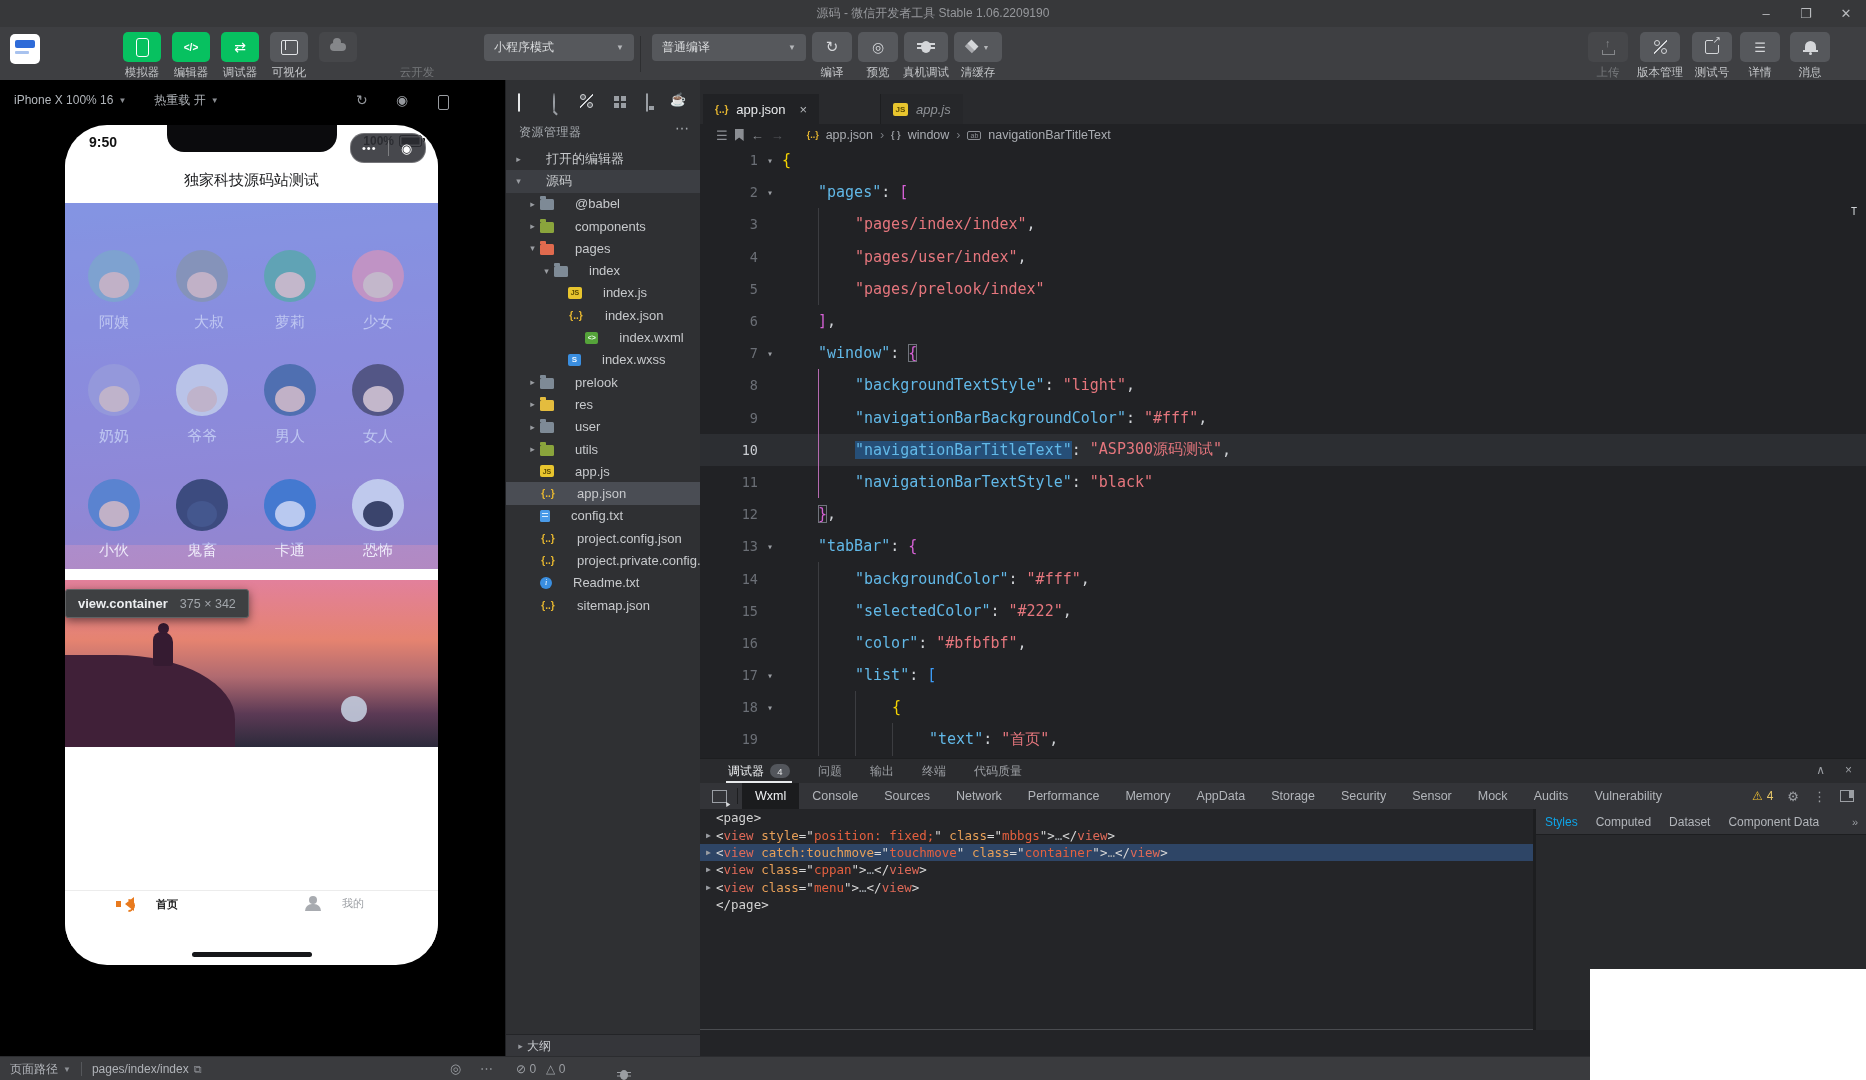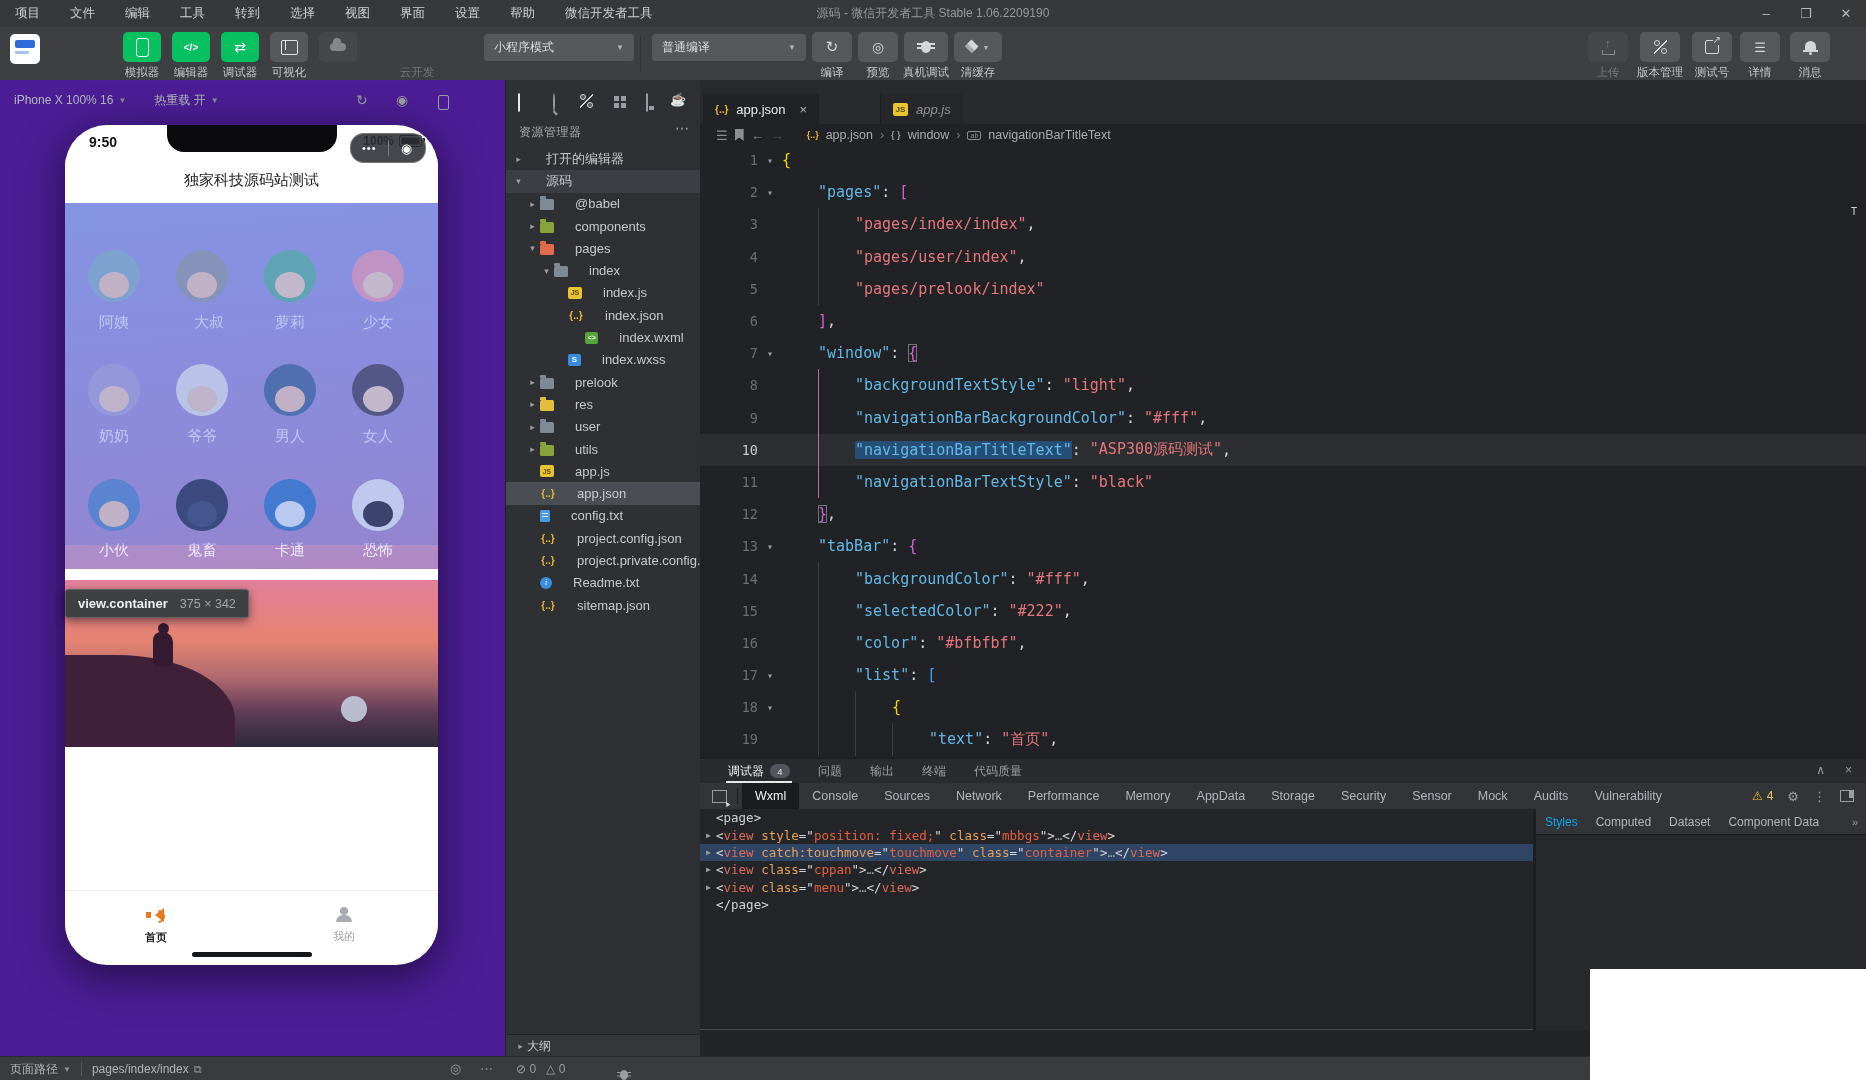--- a/index.html
+++ b/index.html
@@ -44,21 +44,21 @@
   .i-branch2{position:relative;width:13px;height:14px;background:linear-gradient(135deg,transparent 46%,#d4d6d9 46%,#d4d6d9 54%,transparent 54%);}
   .i-branch2::before{content:"";position:absolute;left:0;top:0;width:4px;height:4px;border:1.6px solid #d4d6d9;border-radius:50%;background:#56585c;}
   .i-branch2::after{content:"";position:absolute;right:0;bottom:0;width:4px;height:4px;border:1.6px solid #d4d6d9;border-radius:50%;background:#56585c;}
   .i-ext{position:relative;width:12px;height:12px;border:1.6px solid #d4d6d9;border-radius:2px;}
   .i-ext::after{content:"↗";position:absolute;right:-3px;top:-7px;font-size:10px;color:#d4d6d9;background:#56585c;}
   .i-list{font-size:13px;color:#d4d6d9;}
   .i-bell{width:11px;height:9px;background:#d4d6d9;border-radius:6px 6px 0 0;position:relative;margin-top:-3px;}
   .i-bell::after{content:"";position:absolute;left:-2px;bottom:-2px;width:15px;height:1.8px;background:#d4d6d9;}
   .i-bell::before{content:"";position:absolute;left:4px;bottom:-5px;width:3px;height:3px;border-radius:50%;background:#d4d6d9;}
   
-  .simcol{position:absolute;left:0;top:80px;width:505px;height:976px;background:#4c1d95;}
+  .simcol{position:absolute;left:0;top:80px;width:505px;height:976px;background:#000000;}
   .simbar{position:absolute;left:0;top:8px;width:505px;height:24px;display:flex;align-items:center;font-size:12px;color:#b4b8bd;}
   .simbar .caret{font-size:8px;color:#8d9095;margin-left:5px;}
   .sico{position:absolute;top:4px;font-size:14px;color:#9a9da2;}
   .i-rot{width:9px;height:13px;border:1.6px solid #9a9da2;border-radius:2px;}
   .i-cap{width:11px;height:11px;border:1.6px solid #9a9da2;border-radius:2px;position:relative;}
   .i-cap::after{content:"";position:absolute;right:1px;bottom:1px;width:4px;height:4px;background:#9a9da2;}
   
   .phone{position:absolute;left:65px;top:45px;width:373px;height:840px;background:#fff;border-radius:42px;box-shadow:0 10px 44px rgba(0,0,0,.55);overflow:hidden;}
   .notch{position:absolute;left:50%;top:0;margin-left:-85px;width:170px;height:27px;background:#0b0b0d;border-radius:0 0 17px 17px;z-index:5;}
   .ph-time{position:absolute;left:24px;top:9px;font-size:14px;font-weight:bold;color:#111;z-index:6;}
@@ -86,21 +86,21 @@
   .ph-actlabel{position:absolute;top:78px;width:100px;margin-left:-50px;text-align:center;font-size:15px;font-weight:bold;color:#fff;}
   .ph-folder{width:58px;height:40px;background:#e8b52c;border-radius:4px 4px 6px 6px;position:relative;margin-top:6px;}
   .ph-folder::before{content:"";position:absolute;top:-7px;left:0;width:24px;height:9px;background:#e8b52c;border-radius:3px 6px 0 0;}
   .ph-folder::after{content:"";position:absolute;left:0;bottom:0;width:58px;height:28px;background:#f7d44a;border-radius:3px 3px 6px 6px;}
   .ph-ring{width:30px;height:30px;border-radius:50%;border:14px solid #e85b28;background:#301f28;}
   .ph-saveout{width:62px;height:60px;border:1.5px solid rgba(255,255,255,.85);border-radius:9px;display:flex;align-items:center;justify-content:center;}
   .ph-save{width:50px;height:50px;border-radius:10px;background:#e85b28;position:relative;}
   .ph-save::before{content:"";position:absolute;left:13px;top:9px;width:11px;height:11px;border-radius:50%;background:#f6c84a;}
   .ph-save::after{content:"";position:absolute;left:13px;bottom:9px;width:24px;height:9px;border-radius:3px;background:#f6c84a;}
   .pz-tabbar{position:absolute;left:0;top:765px;width:373px;height:55px;background:#fff;border-top:1px solid #ececec;}
-  .tabitem{position:absolute;top:16px;width:80px;margin-left:-40px;display:flex;flex-direction:column;align-items:center;gap:7px;}
+  .tabitem{position:absolute;top:5px;width:80px;margin-left:-40px;display:flex;flex-direction:row;align-items:center;gap:20px;}
   .tabitem .tl1{font-size:11px;font-weight:bold;color:#222;}
   .tabitem .tl2{font-size:11px;color:#9a9da2;}
   .icon-speaker{position:relative;width:20px;height:16px;}
   .icon-speaker::before{content:"";position:absolute;left:0;top:5px;width:5px;height:6px;background:#e87a1e;}
   .icon-speaker::after{content:"";position:absolute;left:2px;top:1px;width:0;height:0;border:7px solid transparent;border-right:9px solid #e87a1e;}
   .icon-speaker .wave{position:absolute;right:1px;top:3px;width:9px;height:9px;border:2px solid #e87a1e;border-left-color:transparent;border-bottom-color:transparent;border-radius:50%;transform:rotate(45deg);}
   .icon-person{width:18px;height:15px;position:relative;}
   .icon-person::before{content:"";position:absolute;left:5px;top:0;width:8px;height:8px;border-radius:50%;background:#a8abb0;}
   .icon-person::after{content:"";position:absolute;left:1px;bottom:0;width:16px;height:7px;border-radius:8px 8px 0 0;background:#a8abb0;}
   .homebar{position:absolute;left:50%;top:827px;margin-left:-60px;width:120px;height:5px;border-radius:3px;background:#16171a;}
@@ -225,33 +225,20 @@
   .i-bug-s::before{content:"";position:absolute;left:-3px;top:2px;width:14px;height:1.3px;background:#9a9da2;box-shadow:0 3.5px 0 #9a9da2;}
   .counts{position:absolute;left:516px;top:0;height:24px;display:flex;align-items:center;gap:10px;font-size:12px;color:#9b9ea3;}
   .whitebox{position:absolute;left:1590px;top:969px;width:276px;height:111px;background:#fff;z-index:60;}
 </style>
 </head>
 <body>
 
 <div id="app">
 
   <div class="menubar">
-    <div id="menu-items" style="display:flex;z-index:2;">
-        <span class="mi">项目</span>
-        <span class="mi">文件</span>
-        <span class="mi">编辑</span>
-        <span class="mi">工具</span>
-        <span class="mi">转到</span>
-        <span class="mi">选择</span>
-        <span class="mi">视图</span>
-        <span class="mi">界面</span>
-        <span class="mi">设置</span>
-        <span class="mi">帮助</span>
-        <span class="mi">微信开发者工具</span>
-      </div>
     <div class="wintitle">源码 - 微信开发者工具 Stable 1.06.2209190</div>
     <div class="winctl" style="right:80px;">–</div>
     <div class="winctl" style="right:40px;">❐</div>
     <div class="winctl" style="right:0;">✕</div>
   </div>
 
   <div class="toolbar">
     <div class="logo"></div>
     <div class="tbtn green" style="left:123px;">
         <span class="i-phone"></span>

